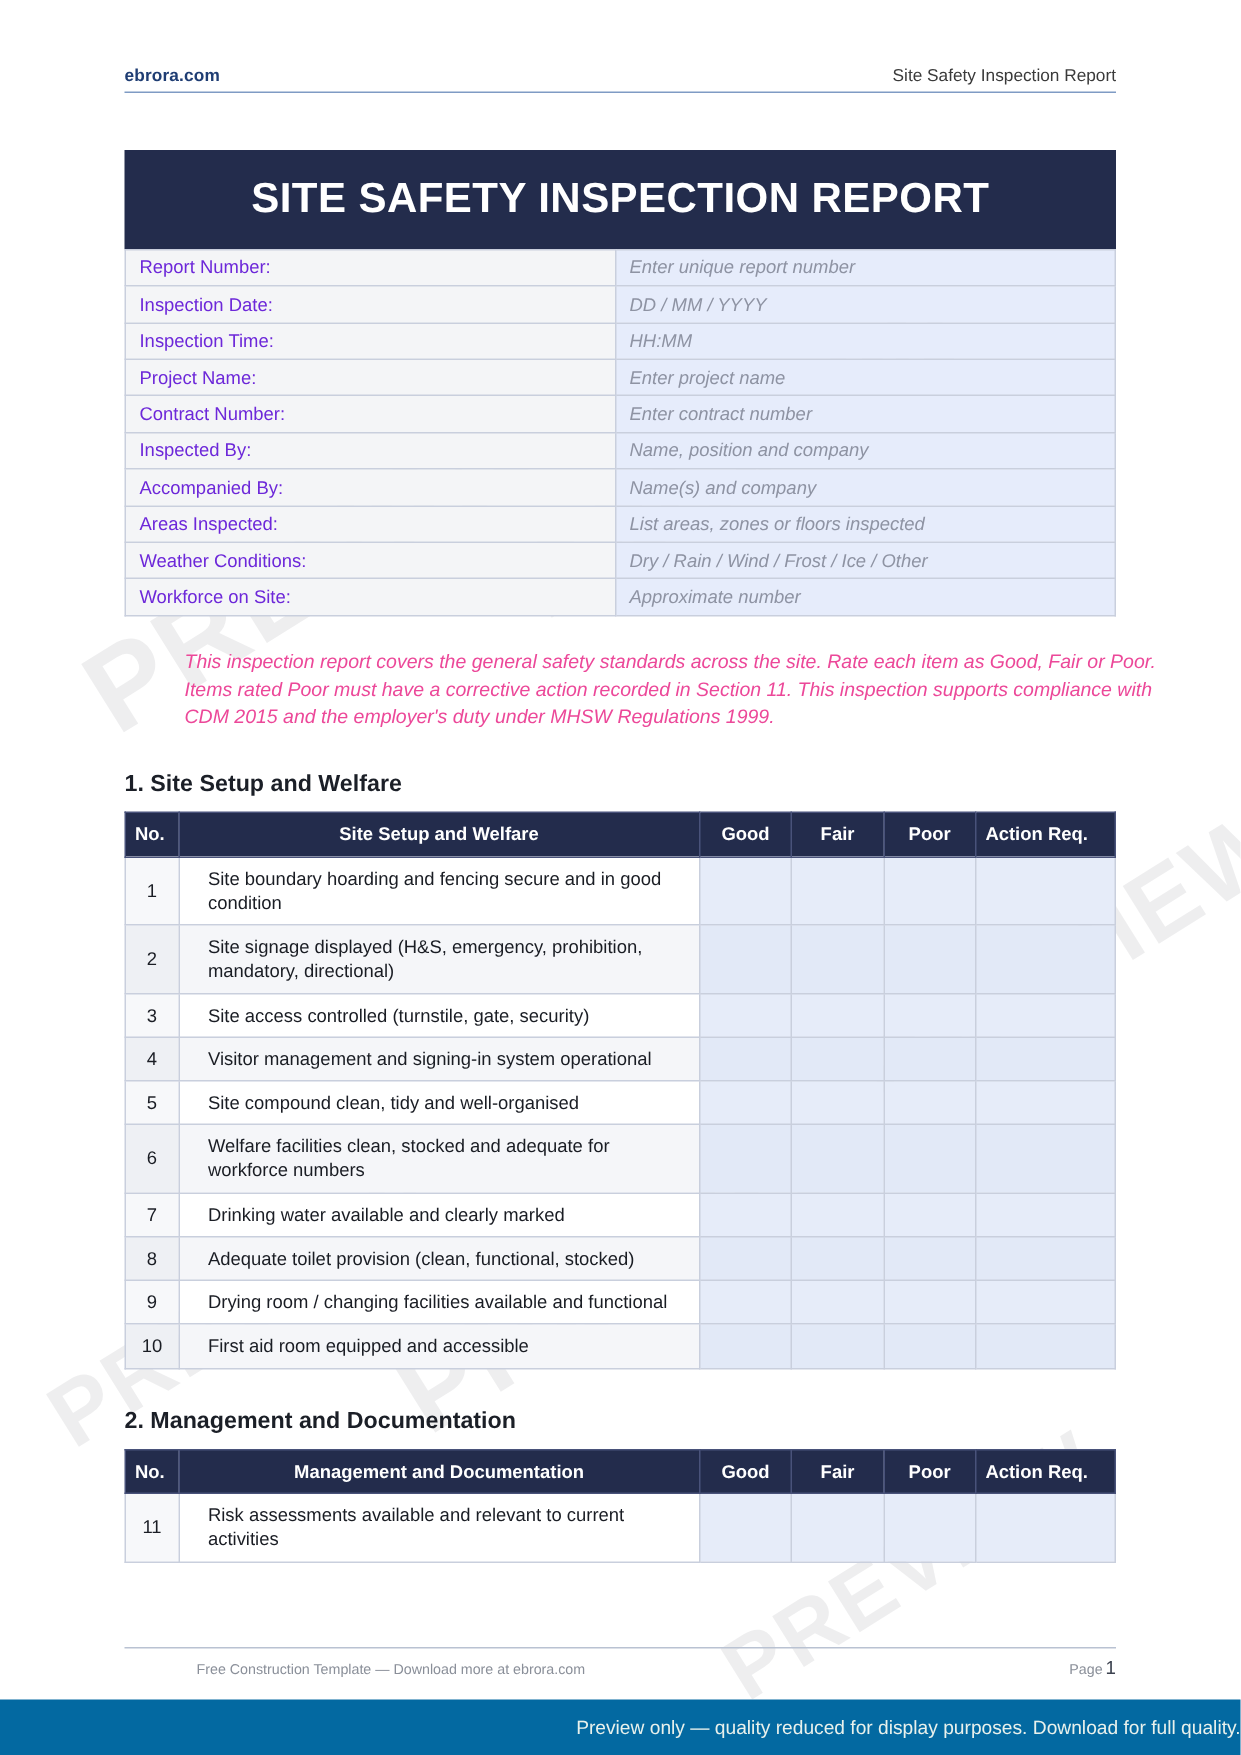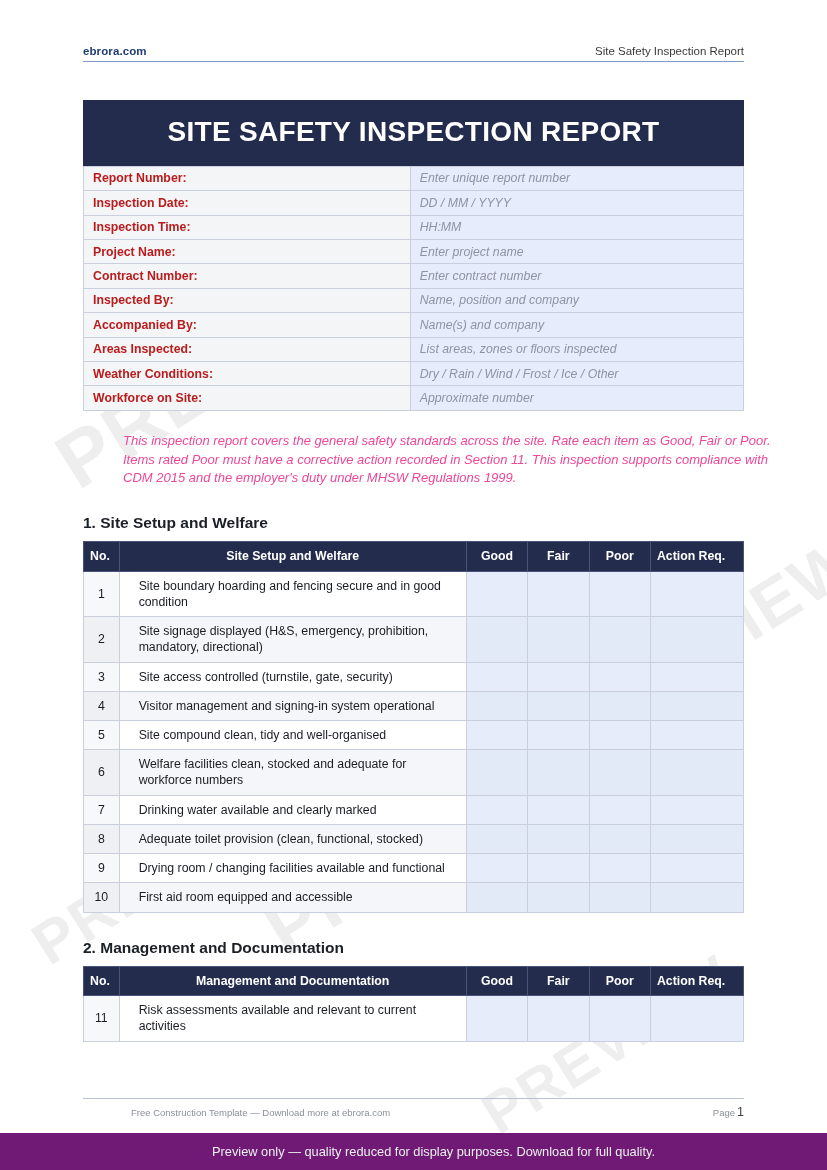--- a/index.html
+++ b/index.html
@@ -102,22 +102,22 @@
   table.info td {
     border: 1px solid #c9cfdd;
     height: 24.4px;
     padding: 2px 9px;
     vertical-align: middle;
     font-size: 12.3px;
   }
   td.info-label {
     width: 49.5%;
     background: #f4f5f7;
-    font-weight: 700;
-    color: #b91c1c;
+    font-weight: 400;
+    color: #6d28d9;
   }
   td.info-value {
     background: #e6ecfb;
     color: #8e93a3;
     font-style: italic;
   }
 
   
   .intro {
     margin-top: 21px;
@@ -211,25 +211,25 @@
     font-weight: 400;
     margin-left: 2px;
   }
 
   
   .preview-banner {
     position: absolute;
     left: 0; top: 1133px;
     width: 827px;
     height: 37px;
-    background: #701a75;
+    background: #0369a1;
     color: #e9f1ec;
     display: flex;
     align-items: center;
-    justify-content: center;
+    justify-content: flex-end;
     font-size: 12.8px;
     z-index: 20;
     padding-left: 40px;
   }
 </style>
 </head>
 <body>
 
 <div class="page">
 

